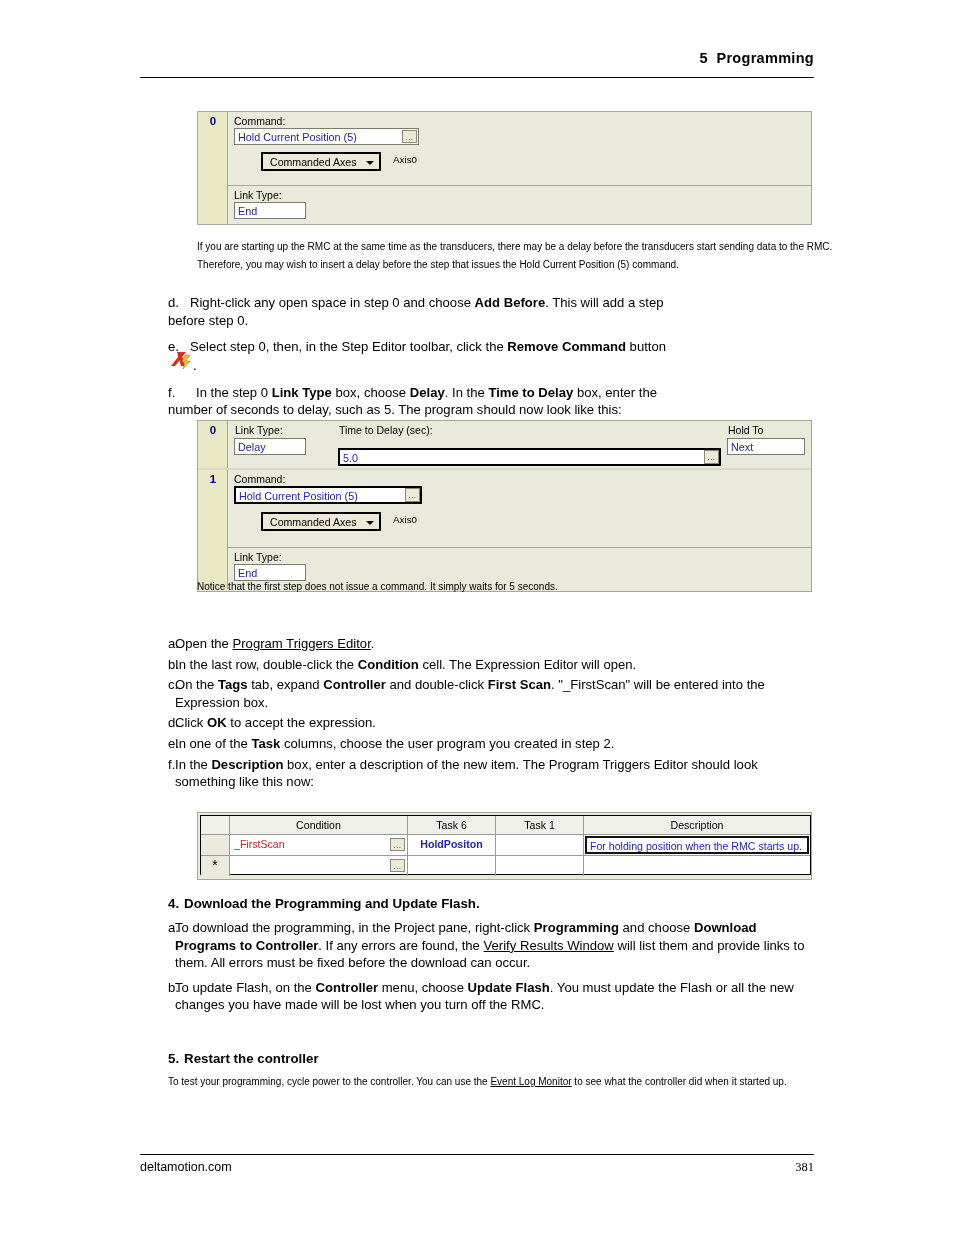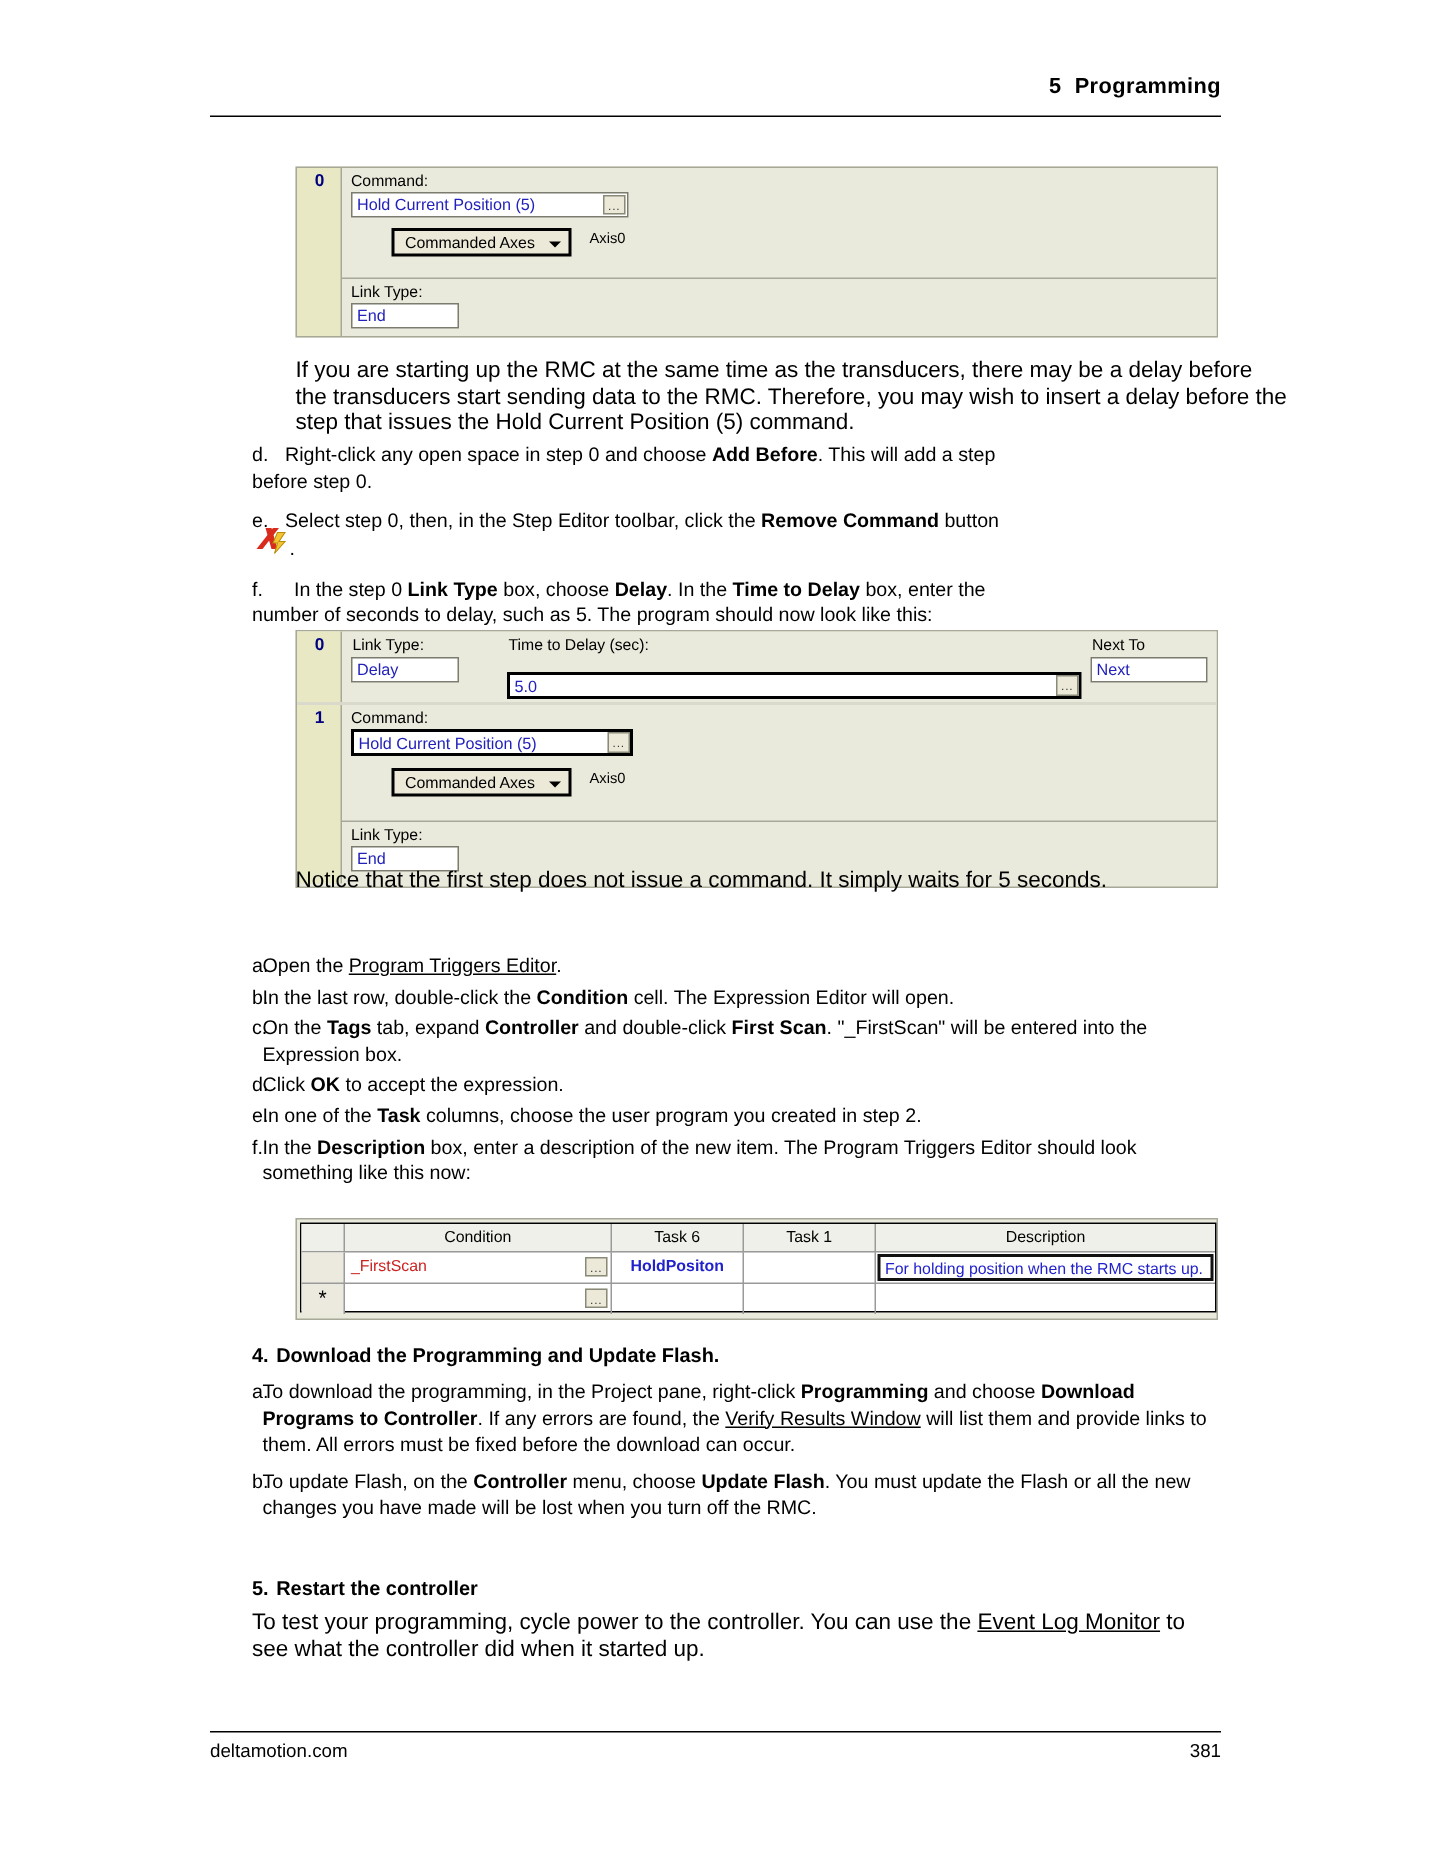--- a/index.html
+++ b/index.html
@@ -52,24 +52,24 @@
 
   
   .footer {
     position: absolute;
     left: 140px;
     top: 1160px;
     width: 674px;
     font-size: 12.5px;
   }
   .footer-left { position: absolute; left: 0; top: 0; }
-  .footer-right { position: absolute; right: 0; top: 0; }
+  .footer-right { position: absolute; right: 0; top: 0; font-family: Liberation Serif, serif; }
   p, .para {
     margin: 0;
-    font-size: 15px;
+    font-size: 10px;
     line-height: 17.6px;
   }
   .indent-para {
     margin-left: 57px;
     margin-right: 12px;
   }
   .list-item {
     position: relative;
     margin-top: 9px;
     padding-left: 35px;
@@ -366,21 +366,21 @@
             </div>
           </div>
           <div style="position:absolute; left:110px; top:3px; right:90px;">
             <div class="fld-label" style="padding:0 0 12px 1px;">Time to Delay (sec):</div>
             <div class="tbox heavy" style="width:100%; height:18px;">
               <span>5.0</span>
               <span class="ellipsis-btn" style="right:0; top:0; height:14px;">...</span>
             </div>
           </div>
           <div style="position:absolute; right:6px; top:3px; width:78px;">
-            <div class="fld-label" style="padding:0 0 2px 1px;">Next To</div>
+            <div class="fld-label" style="padding:0 0 2px 1px;">Hold To</div>
             <div class="tbox" style="width:78px;">
               <span>Next</span>
             </div>
           </div>
         </div>
       </div>
     </div>
 
     <div class="step-block" style="height:119px; border-bottom:none;">
       <div class="step-num-col">

